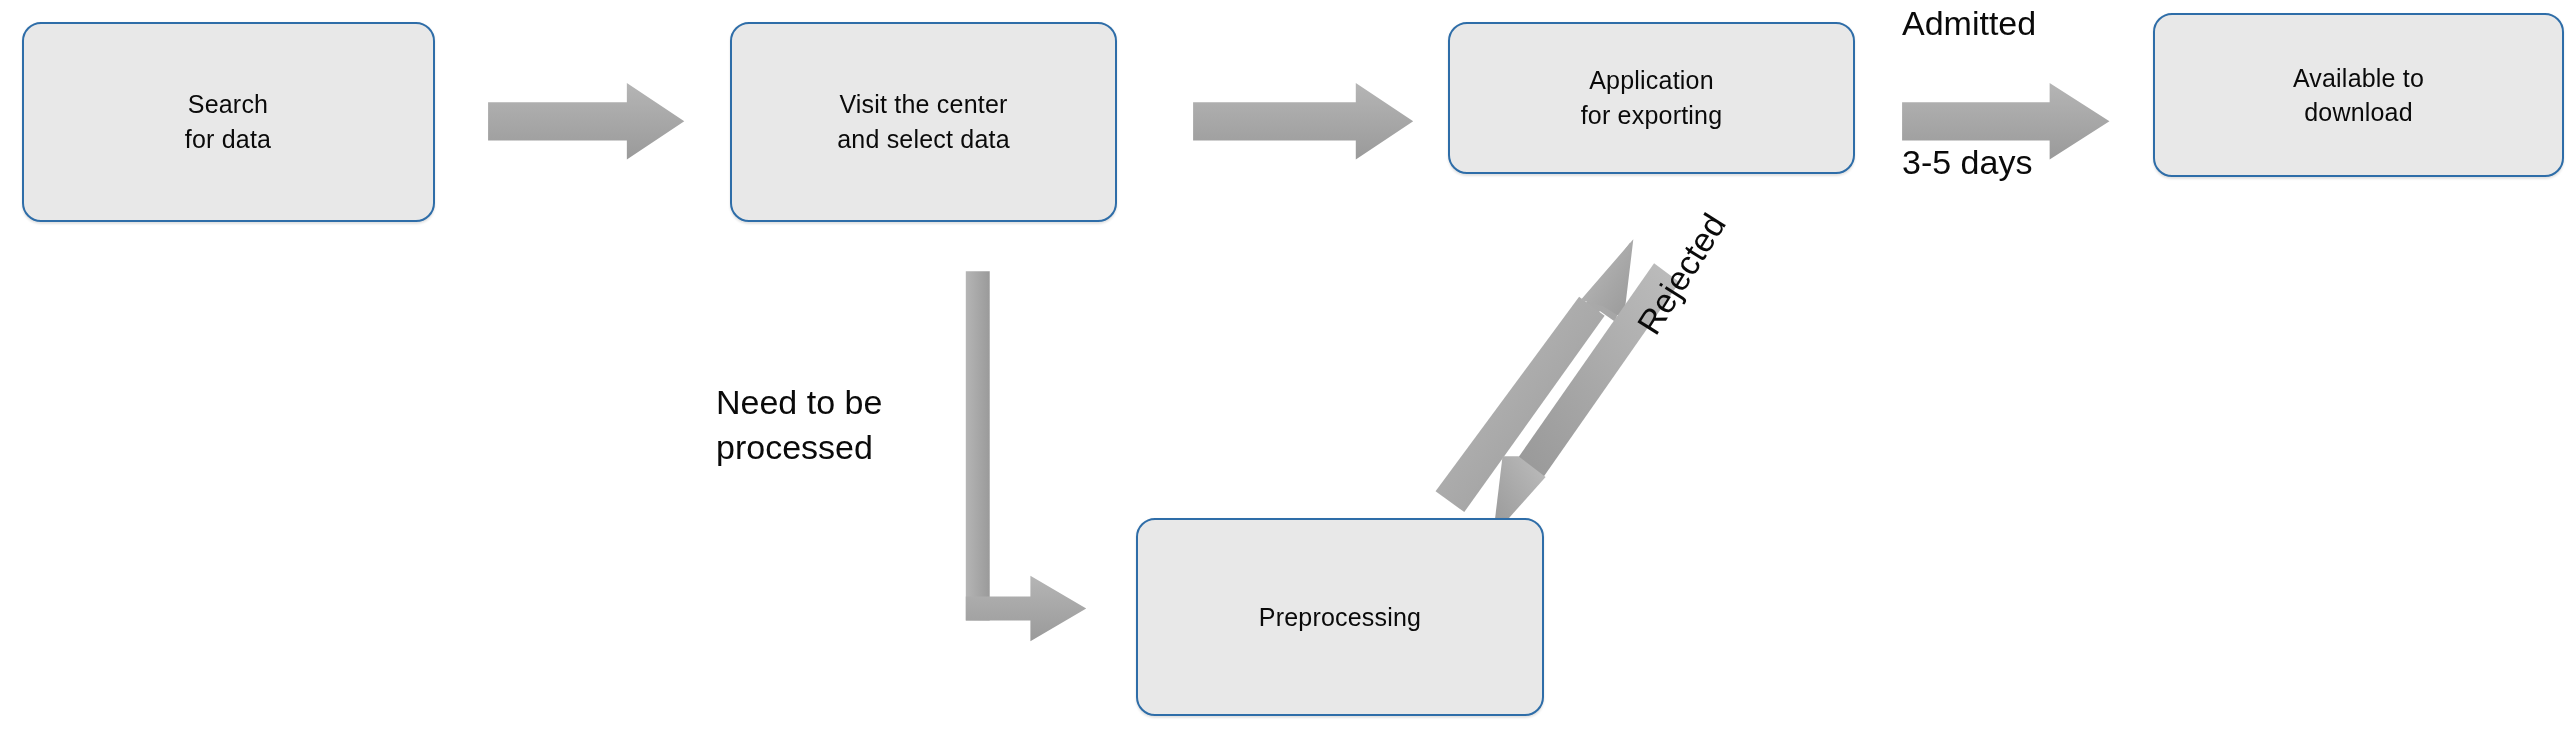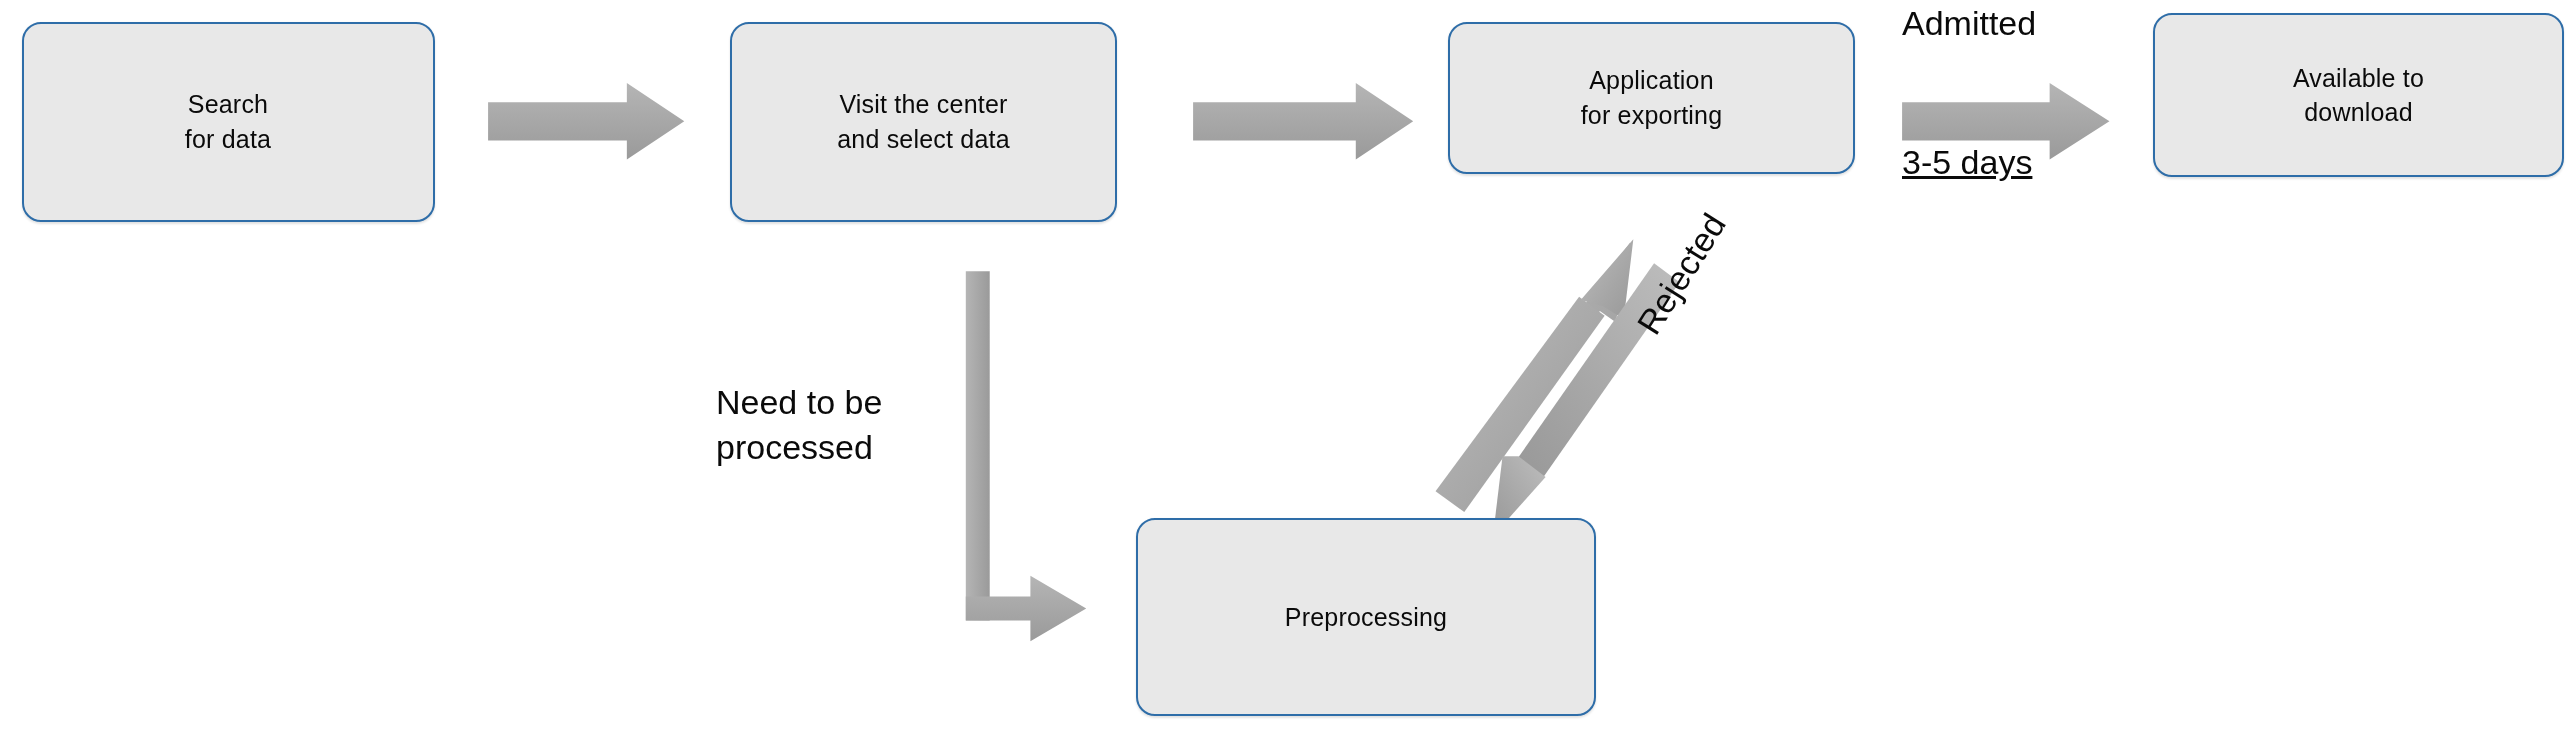--- a/index.html
+++ b/index.html
@@ -37,42 +37,42 @@
   }
   .node-label {
     display: block;
     padding: 0 11px;
     white-space: pre-line;
   }
   #node-search      { left: 21.5px;   top: 21.5px;  width: 413px; height: 200px; }
   #node-visit       { left: 730px;  top: 21.5px;  width: 387px; height: 200px; }
   #node-application { left: 1448px; top: 21.5px;  width: 407px; height: 152px; }
   #node-available   { left: 2153px; top: 13px;  width: 411px; height: 164px; }
-  #node-preprocess  { left: 1136px; top: 518px; width: 460px; height: 198px; }
+  #node-preprocess  { left: 1136px; top: 518px; width: 408px; height: 198px; }
 
   
   #connectors {
     position: absolute;
     left: 0;
     top: 0;
     width: 2576px;
     height: 737px;
     pointer-events: none;
   }
 
   
   .edge-label {
     position: absolute;
     color: #0a0a0a;
     font-size: 34px;
     line-height: 1.32;
     white-space: pre-line;
   }
   #label-admitted  { left: 1902px; top: 1px;  }
-  #label-days      { left: 1902px; top: 140px; text-decoration: underline; }
+  #label-days      { left: 1902px; top: 140px; }
   #label-needproc  { left: 716px;  top: 380px; width: 255px; }
   #label-rejected  {
     left: 1627px;
     top: 319px;
     transform: rotate(-58deg);
     transform-origin: 0 0;
   }
 </style>
 </head>
 <body>

